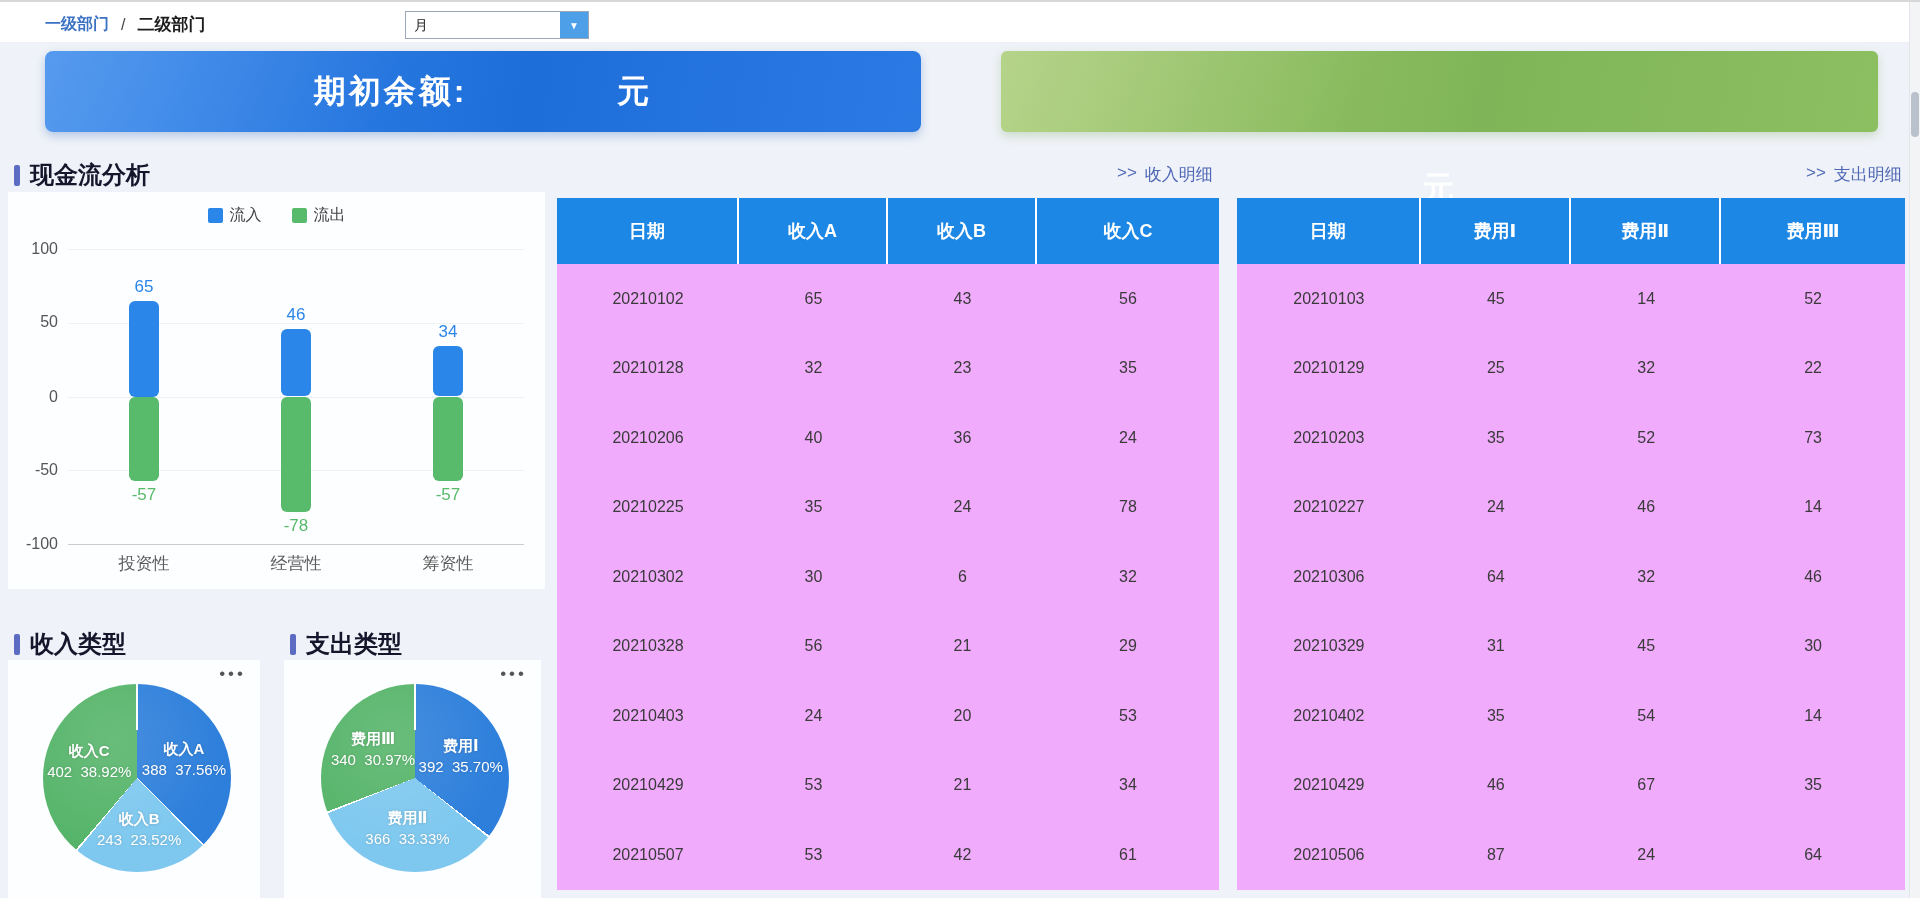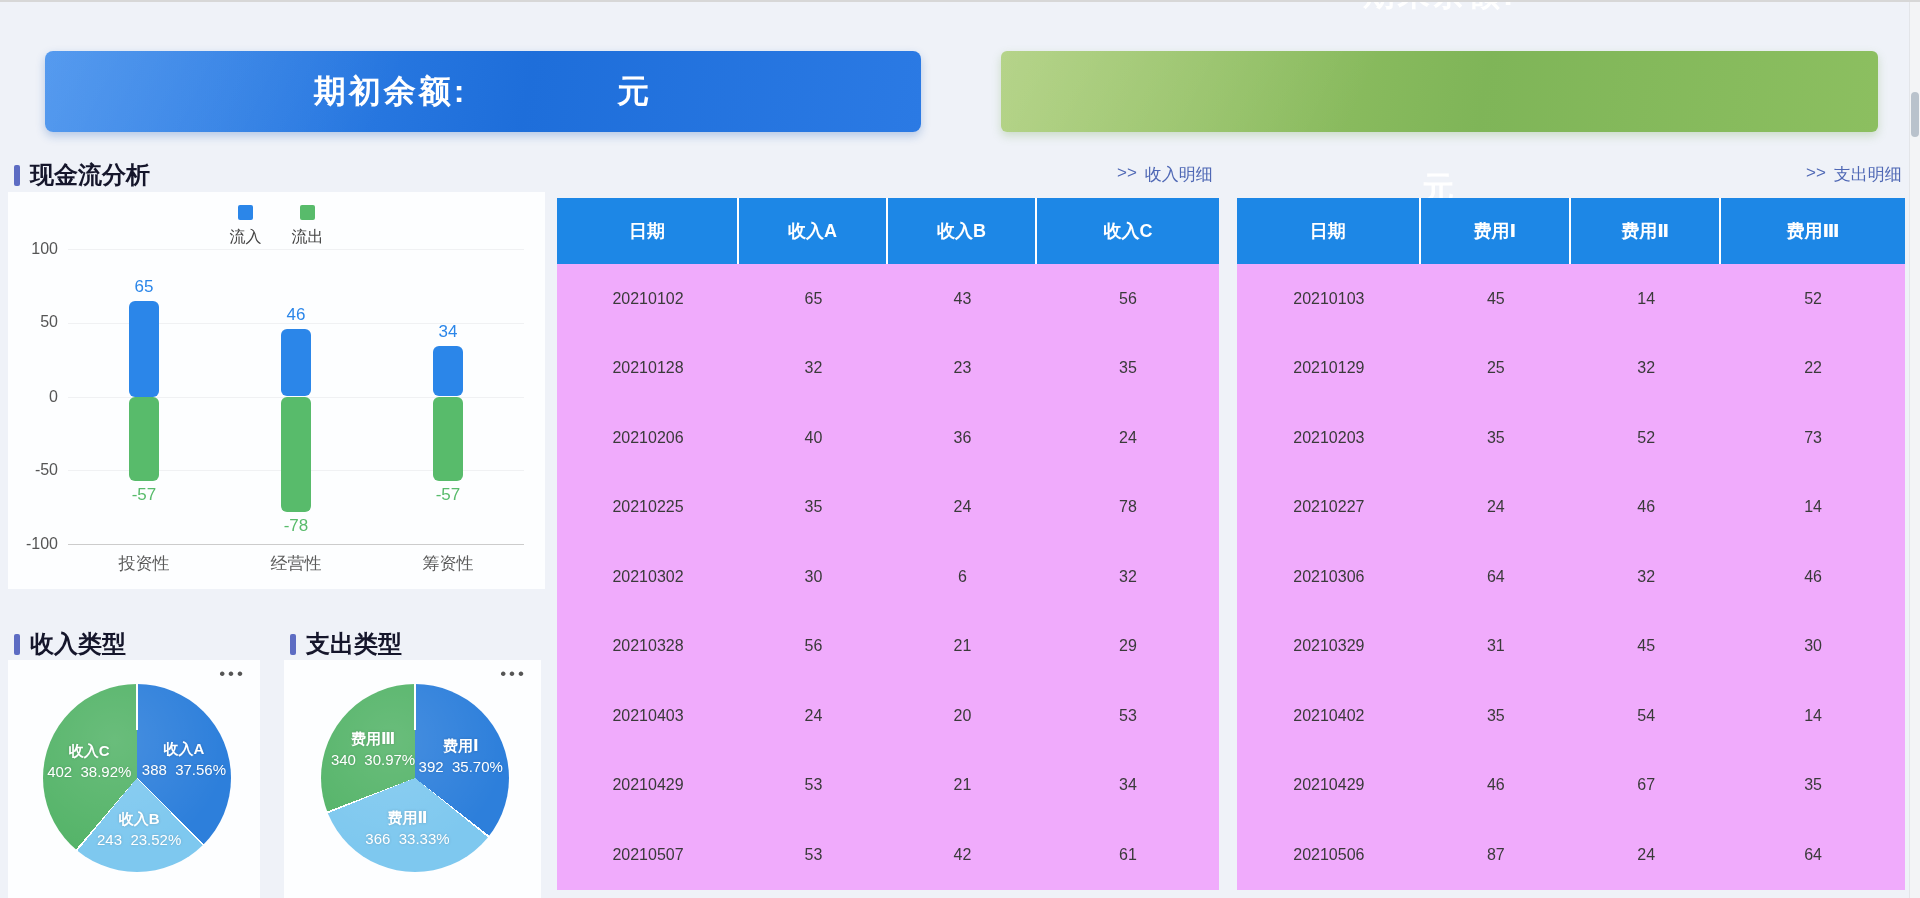--- a/index.html
+++ b/index.html
@@ -29,21 +29,21 @@
   #expense-pie-title{left:290px;top:626px;}
 
   
   .detail-link{position:absolute;top:161px;font-size:17px;color:#4f68b5;cursor:pointer;display:flex;gap:8px;}
   #income-link{left:1117px;}
   #expense-link{left:1806px;}
 
   
   .bar-card{position:absolute;left:8px;top:190px;width:537px;height:397px;background:#fdfeff;}
   .legend{position:absolute;left:0;right:0;top:13px;display:flex;justify-content:center;gap:30px;}
-  .legend-item{display:flex;align-items:center;gap:7px;cursor:pointer;flex-direction:column;}
+  .legend-item{display:flex;align-items:center;gap:7px;cursor:pointer;}
   .legend-swatch{width:15px;height:15px;border-radius:2px;}
   .legend-label{font-size:16px;color:#444;}
   .y-tick{position:absolute;left:0px;width:50px;text-align:right;font-size:16px;color:#555;line-height:22px;}
   .grid-line{position:absolute;height:1px;background:#f0f1f3;}
   .axis-line{position:absolute;height:1px;background:#ccc;}
   .bar{position:absolute;border-radius:6px;}
   .bar-label{position:absolute;text-align:center;font-size:17px;}
   .x-tick{position:absolute;top:360px;width:100px;text-align:center;font-size:17px;color:#5a5a5a;}
 
   
@@ -72,20 +72,31 @@
 
   
   .scrollbar{position:absolute;right:0;top:0;width:10px;height:898px;background:#f3f4f6;border-left:1px solid #e3e5e9;}
   .scroll-thumb{position:absolute;top:90px;left:1px;width:8px;height:45px;background:#b9c2cc;border-radius:4px;cursor:pointer;}
 </style>
 </head>
 <body>
 
 <div class="page">
 
+  <div class="topbar">
+    <div class="breadcrumb">
+      <span class="bc-link">一级部门</span>
+      <span class="bc-sep">/</span>
+      <span class="bc-current">二级部门</span>
+    </div>
+    <div class="select">
+      <span class="select-value">月</span>
+      <span class="select-btn">▼</span>
+    </div>
+  </div>
 
   <div class="banner banner-blue">
     <span>期初余额:</span>
     <span>元</span>
   </div>
   <div class="banner banner-green">
     <span>期末余额:</span>
     <span>元</span>
   </div>
 

